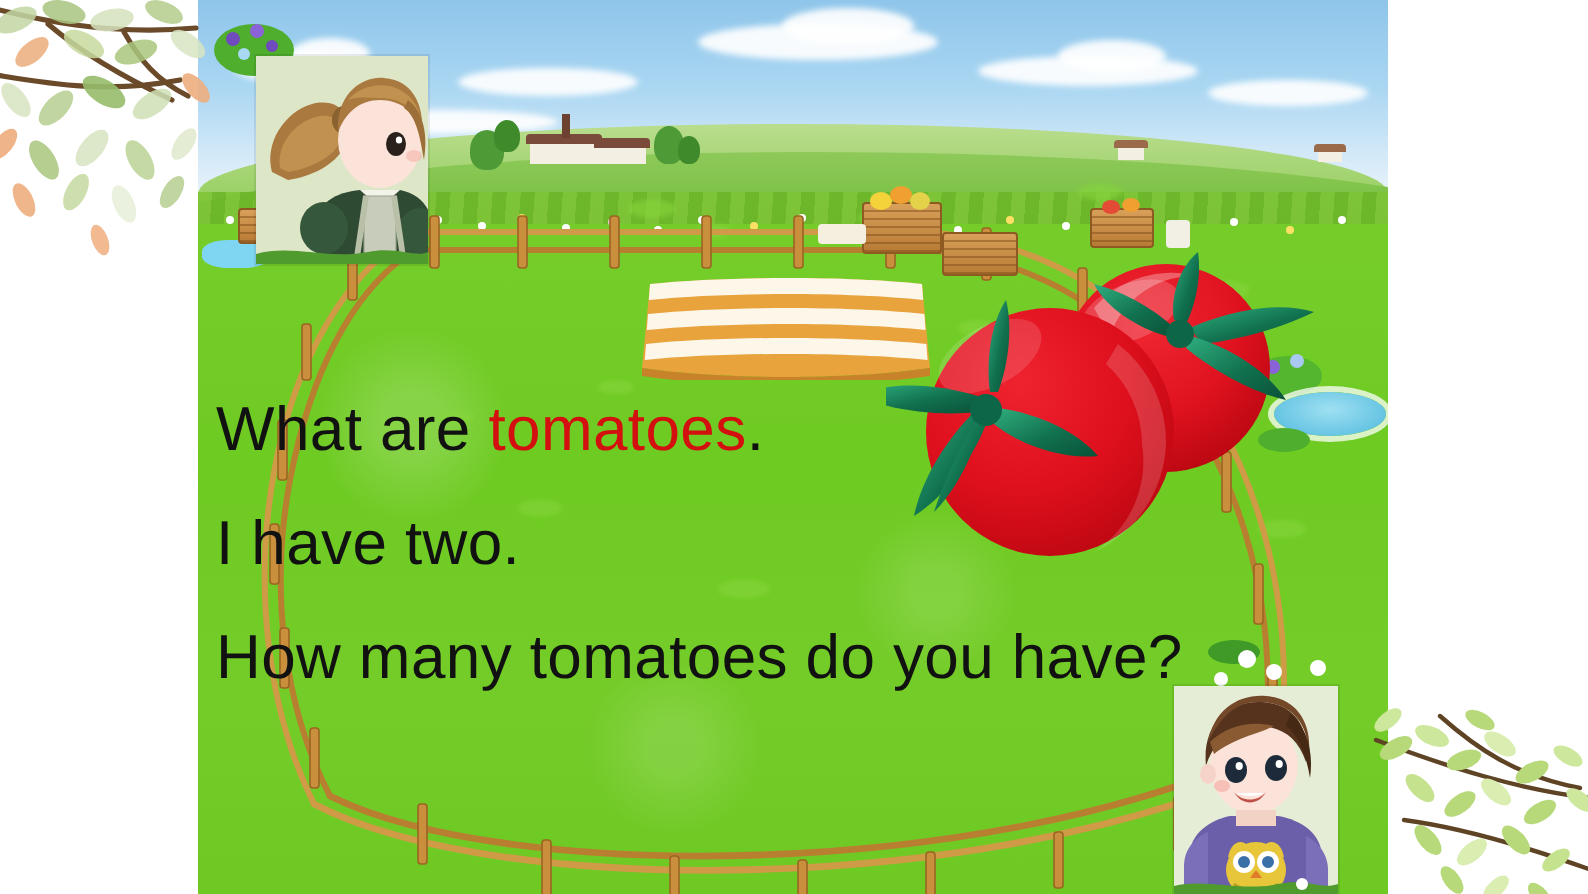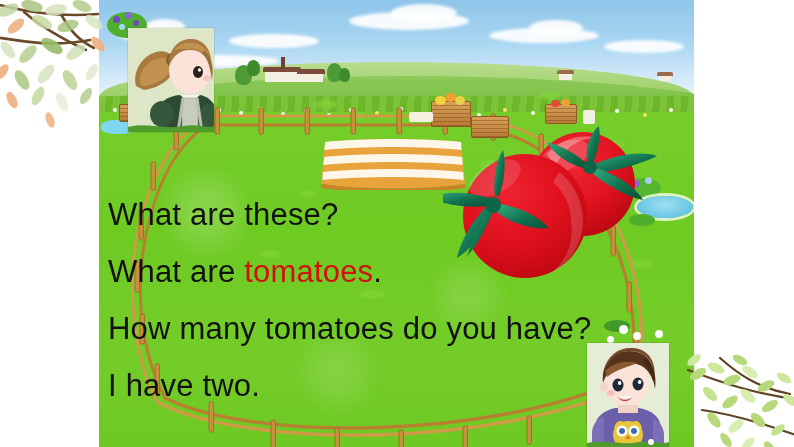--- a/index.html
+++ b/index.html
@@ -465,26 +465,23 @@
         <ellipse cx="68" cy="96" rx="8" ry="4" transform="rotate(-44 68 96)" fill="#d9eeb0"></ellipse>
         <ellipse cx="90" cy="100" rx="8" ry="4" transform="rotate(50 90 100)"></ellipse>
         <ellipse cx="14" cy="12" rx="8" ry="4" transform="rotate(-38 14 12)" fill="#cde79c"></ellipse>
         <ellipse cx="60" cy="12" rx="8" ry="4" transform="rotate(28 60 12)"></ellipse>
       </g>
     </svg>
   </div>
 
   <div class="textblock">
     <div class="line">
-      <span>What are these?</span><span class="hl"></span><span></span>
+      <span>What are </span><span class="hl">tomatoes</span><span>.</span>
     </div>
     <div class="line">
-      <span>What are </span><span class="hl">tomatoes</span><span>.</span>
+      <span>I have two.</span><span class="hl"></span><span></span>
     </div>
     <div class="line">
       <span>How many tomatoes do you have?</span><span class="hl"></span><span></span>
     </div>
-    <div class="line">
-      <span>I have two.</span><span class="hl"></span><span></span>
-    </div>
   </div>
 
 </div>
 
 </body></html>

